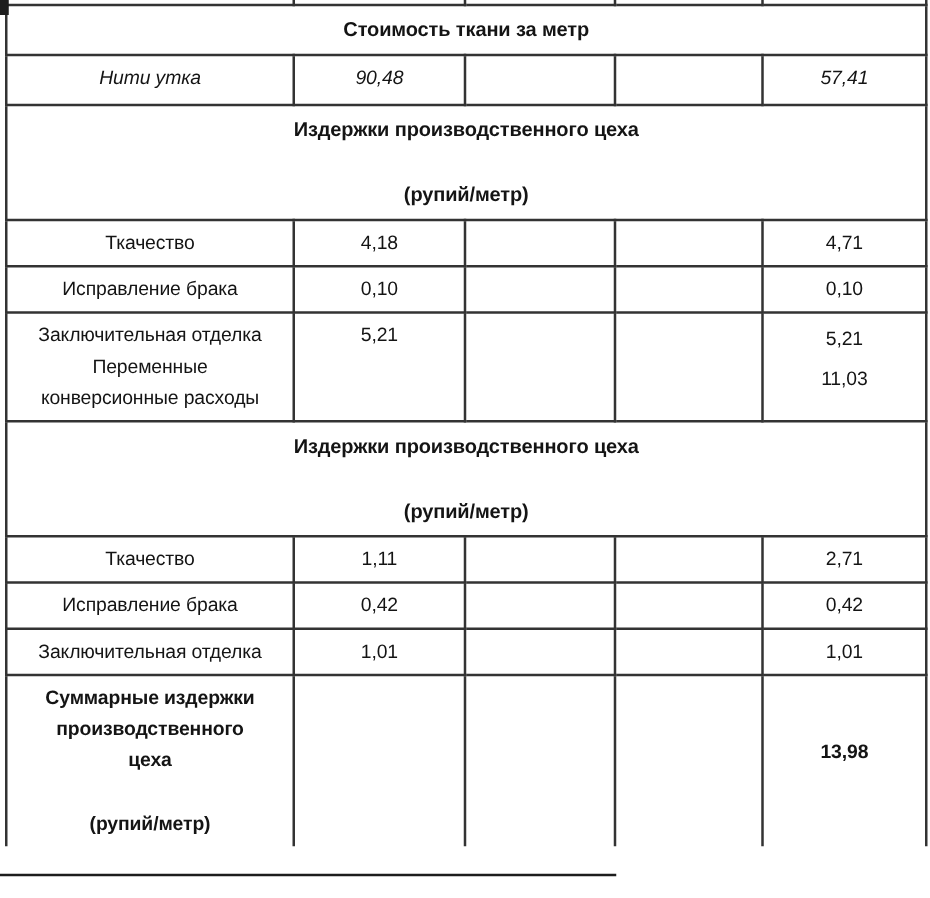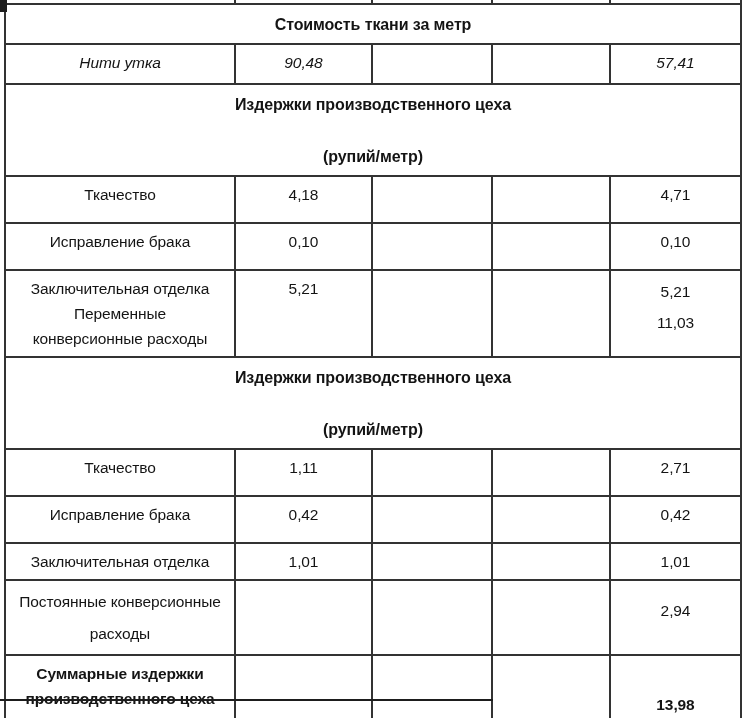--- a/index.html
+++ b/index.html
@@ -19,40 +19,40 @@
   table.cost-table {
     position: absolute;
     left: 4px;
     top: 0;
     width: 736px;
     border-collapse: collapse;
     table-layout: fixed;
   }
   td {
     border: 2px solid #333333;
-    padding: 5px 6px;
+    padding: 5px 22px;
     text-align: center;
     vertical-align: top;
     font-size: 15.5px;
     line-height: 1.62;
     letter-spacing: -0.1px;
     white-space: pre-line;
     overflow: hidden;
   }
   
   tr.r-sliver { height: 4px; }
   tr.r-sliver td { border-top: none; padding: 0; line-height: 0; }
   
   tr.r-last td { border-bottom: none; }
 
   tr.h38  { height: 38px; }
   tr.h40  { height: 40px; font-style: italic; }
   tr.h36  { height: 36px; }
   tr.h82  { height: 82px; }
-  tr.h39  { height: 47px; }
+  tr.h39  { height: 37px; }
   tr.h77  { height: 77px; }
   tr.h70  { height: 70px; }
   tr.h102 { height: 102px; }
 
   td.span-cell {
     font-weight: bold;
     font-size: 16px;
     vertical-align: top;
     padding-top: 7px;
   }
@@ -170,28 +170,20 @@
     </tr>
 
     <tr class="h36">
       <td>Заключительная отделка</td>
       <td>1,01</td>
       <td></td>
       <td></td>
       <td>1,01</td>
     </tr>
 
-    <tr class="h70">
-      <td class="gap-lines">Постоянные конверсионные
-расходы</td>
-      <td></td>
-      <td></td>
-      <td></td>
-      <td class="vmid">2,94</td>
-    </tr>
 
     <tr class="h102 bold r-last">
       <td>Суммарные издержки
 производственного цеха
 
 (рупий/метр)</td>
       <td></td>
       <td></td>
       <td></td>
       <td class="vmid">13,98</td>

